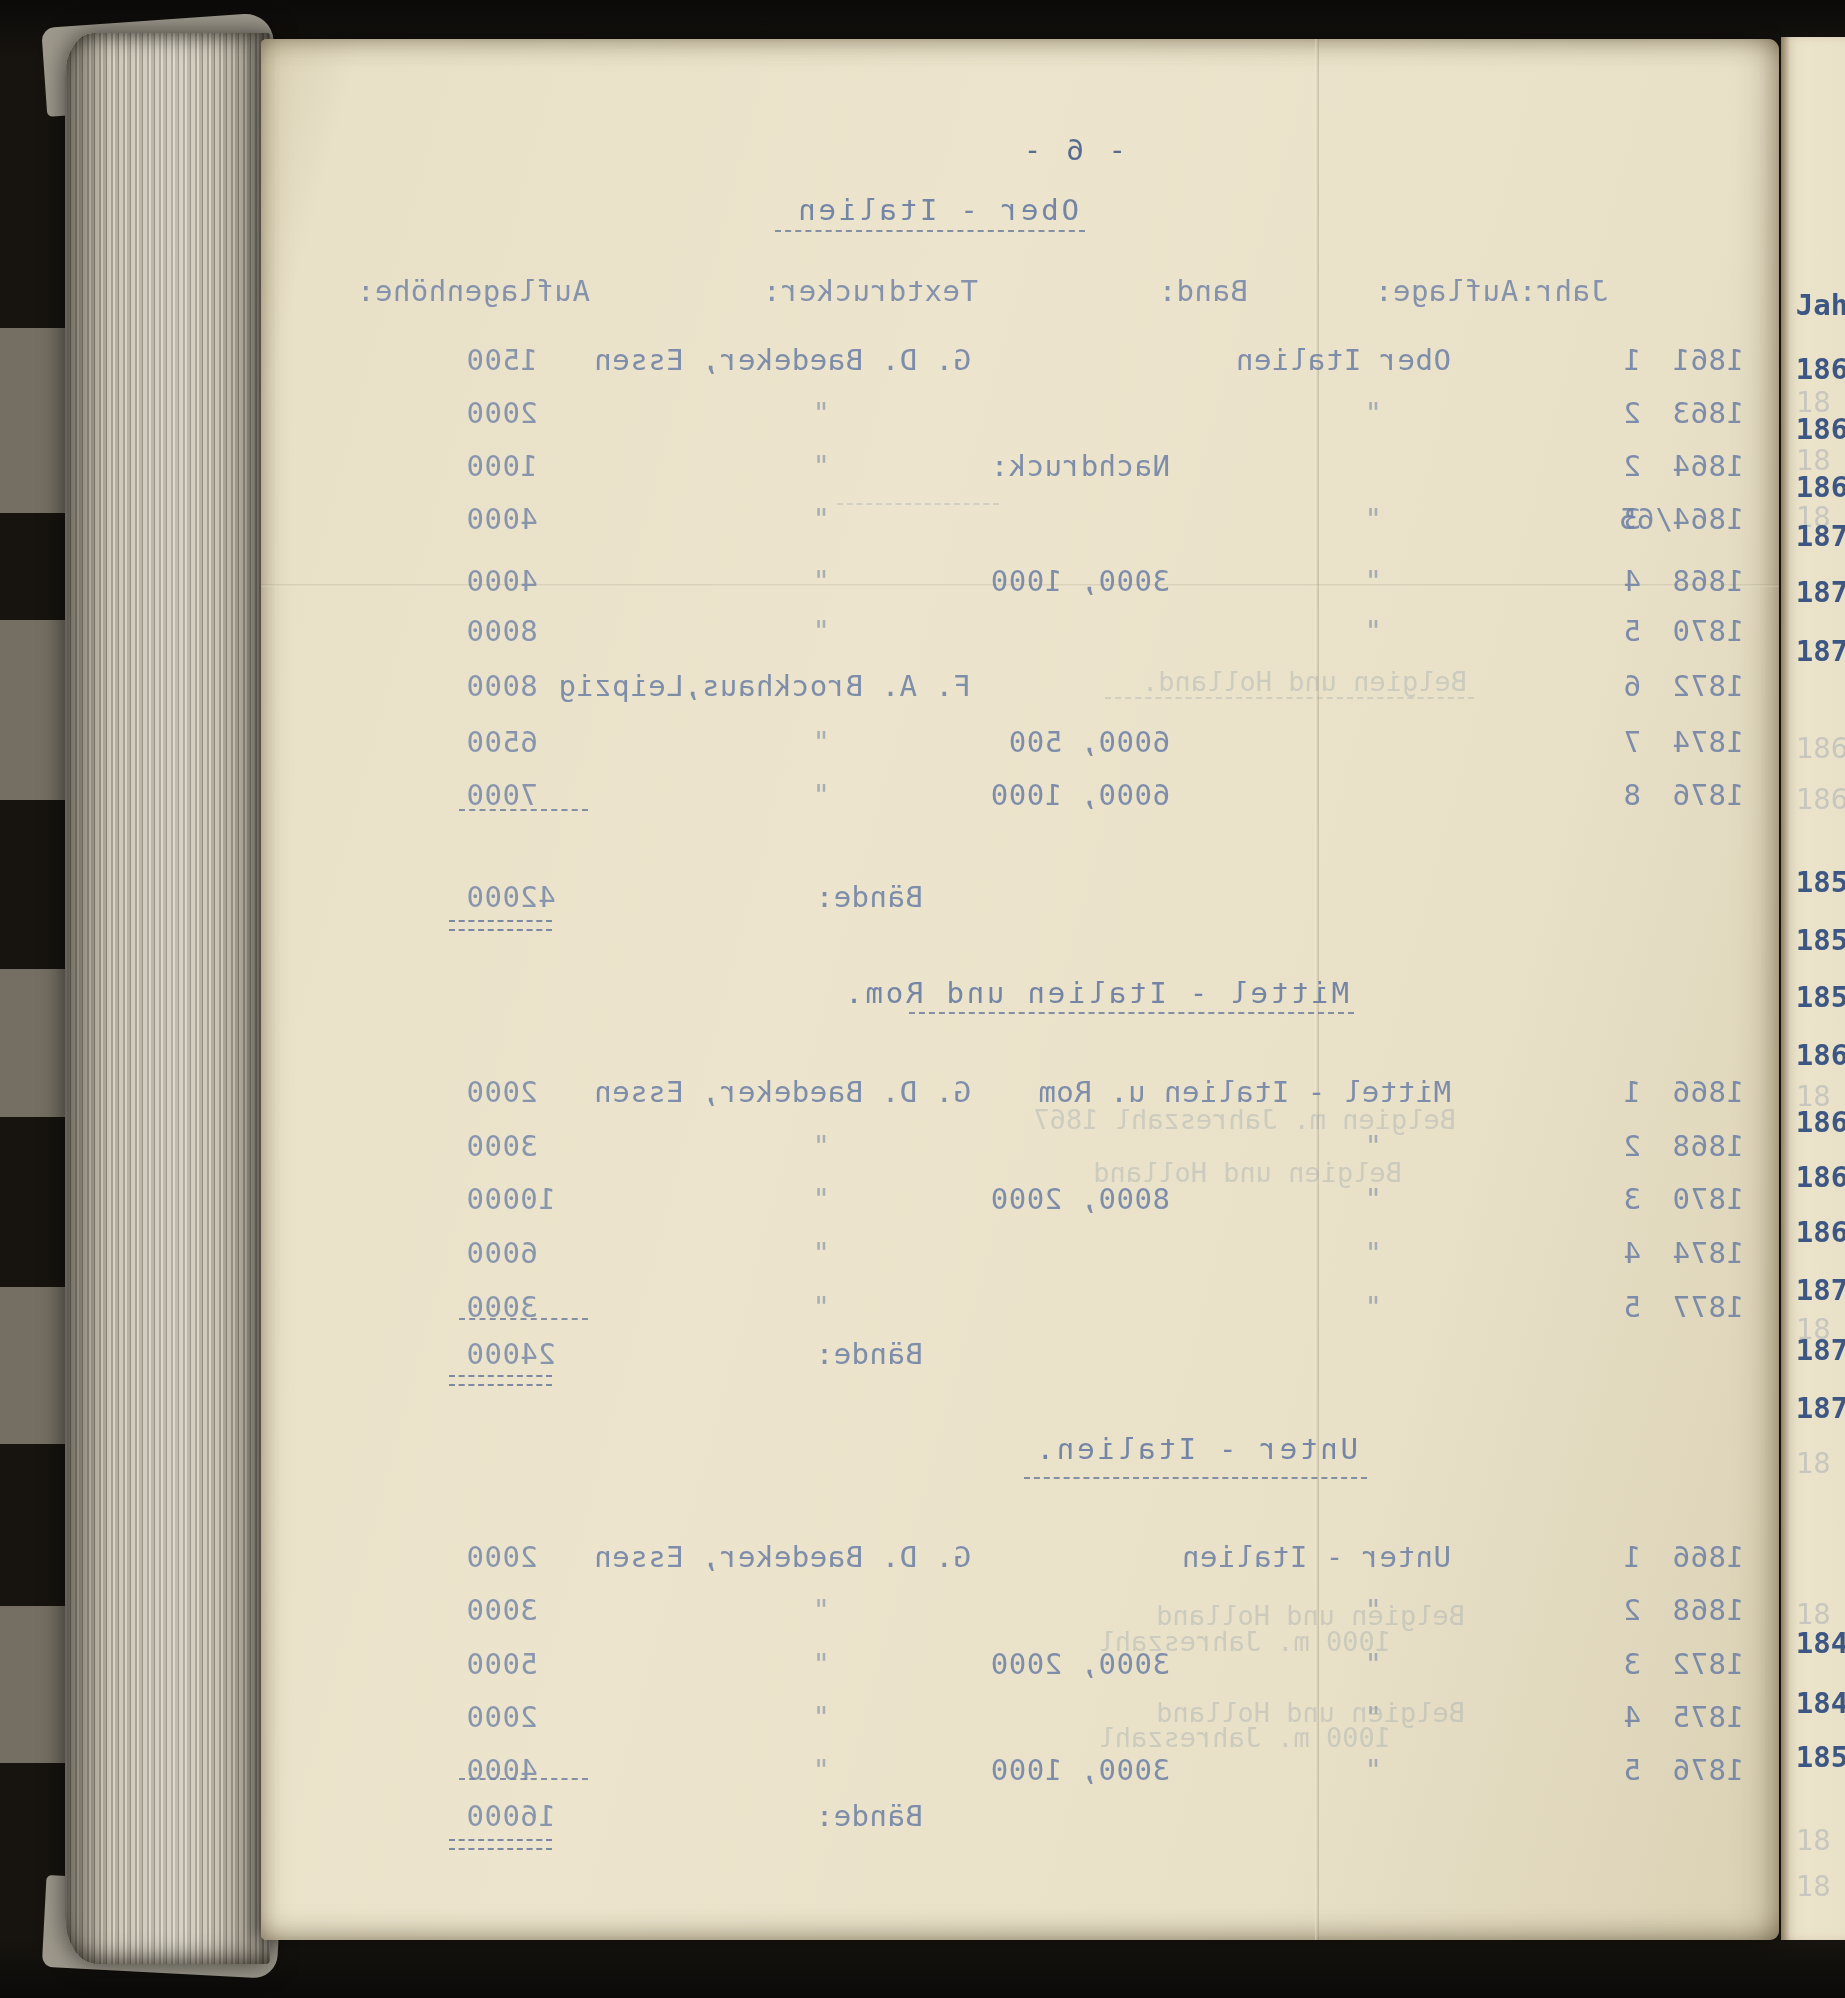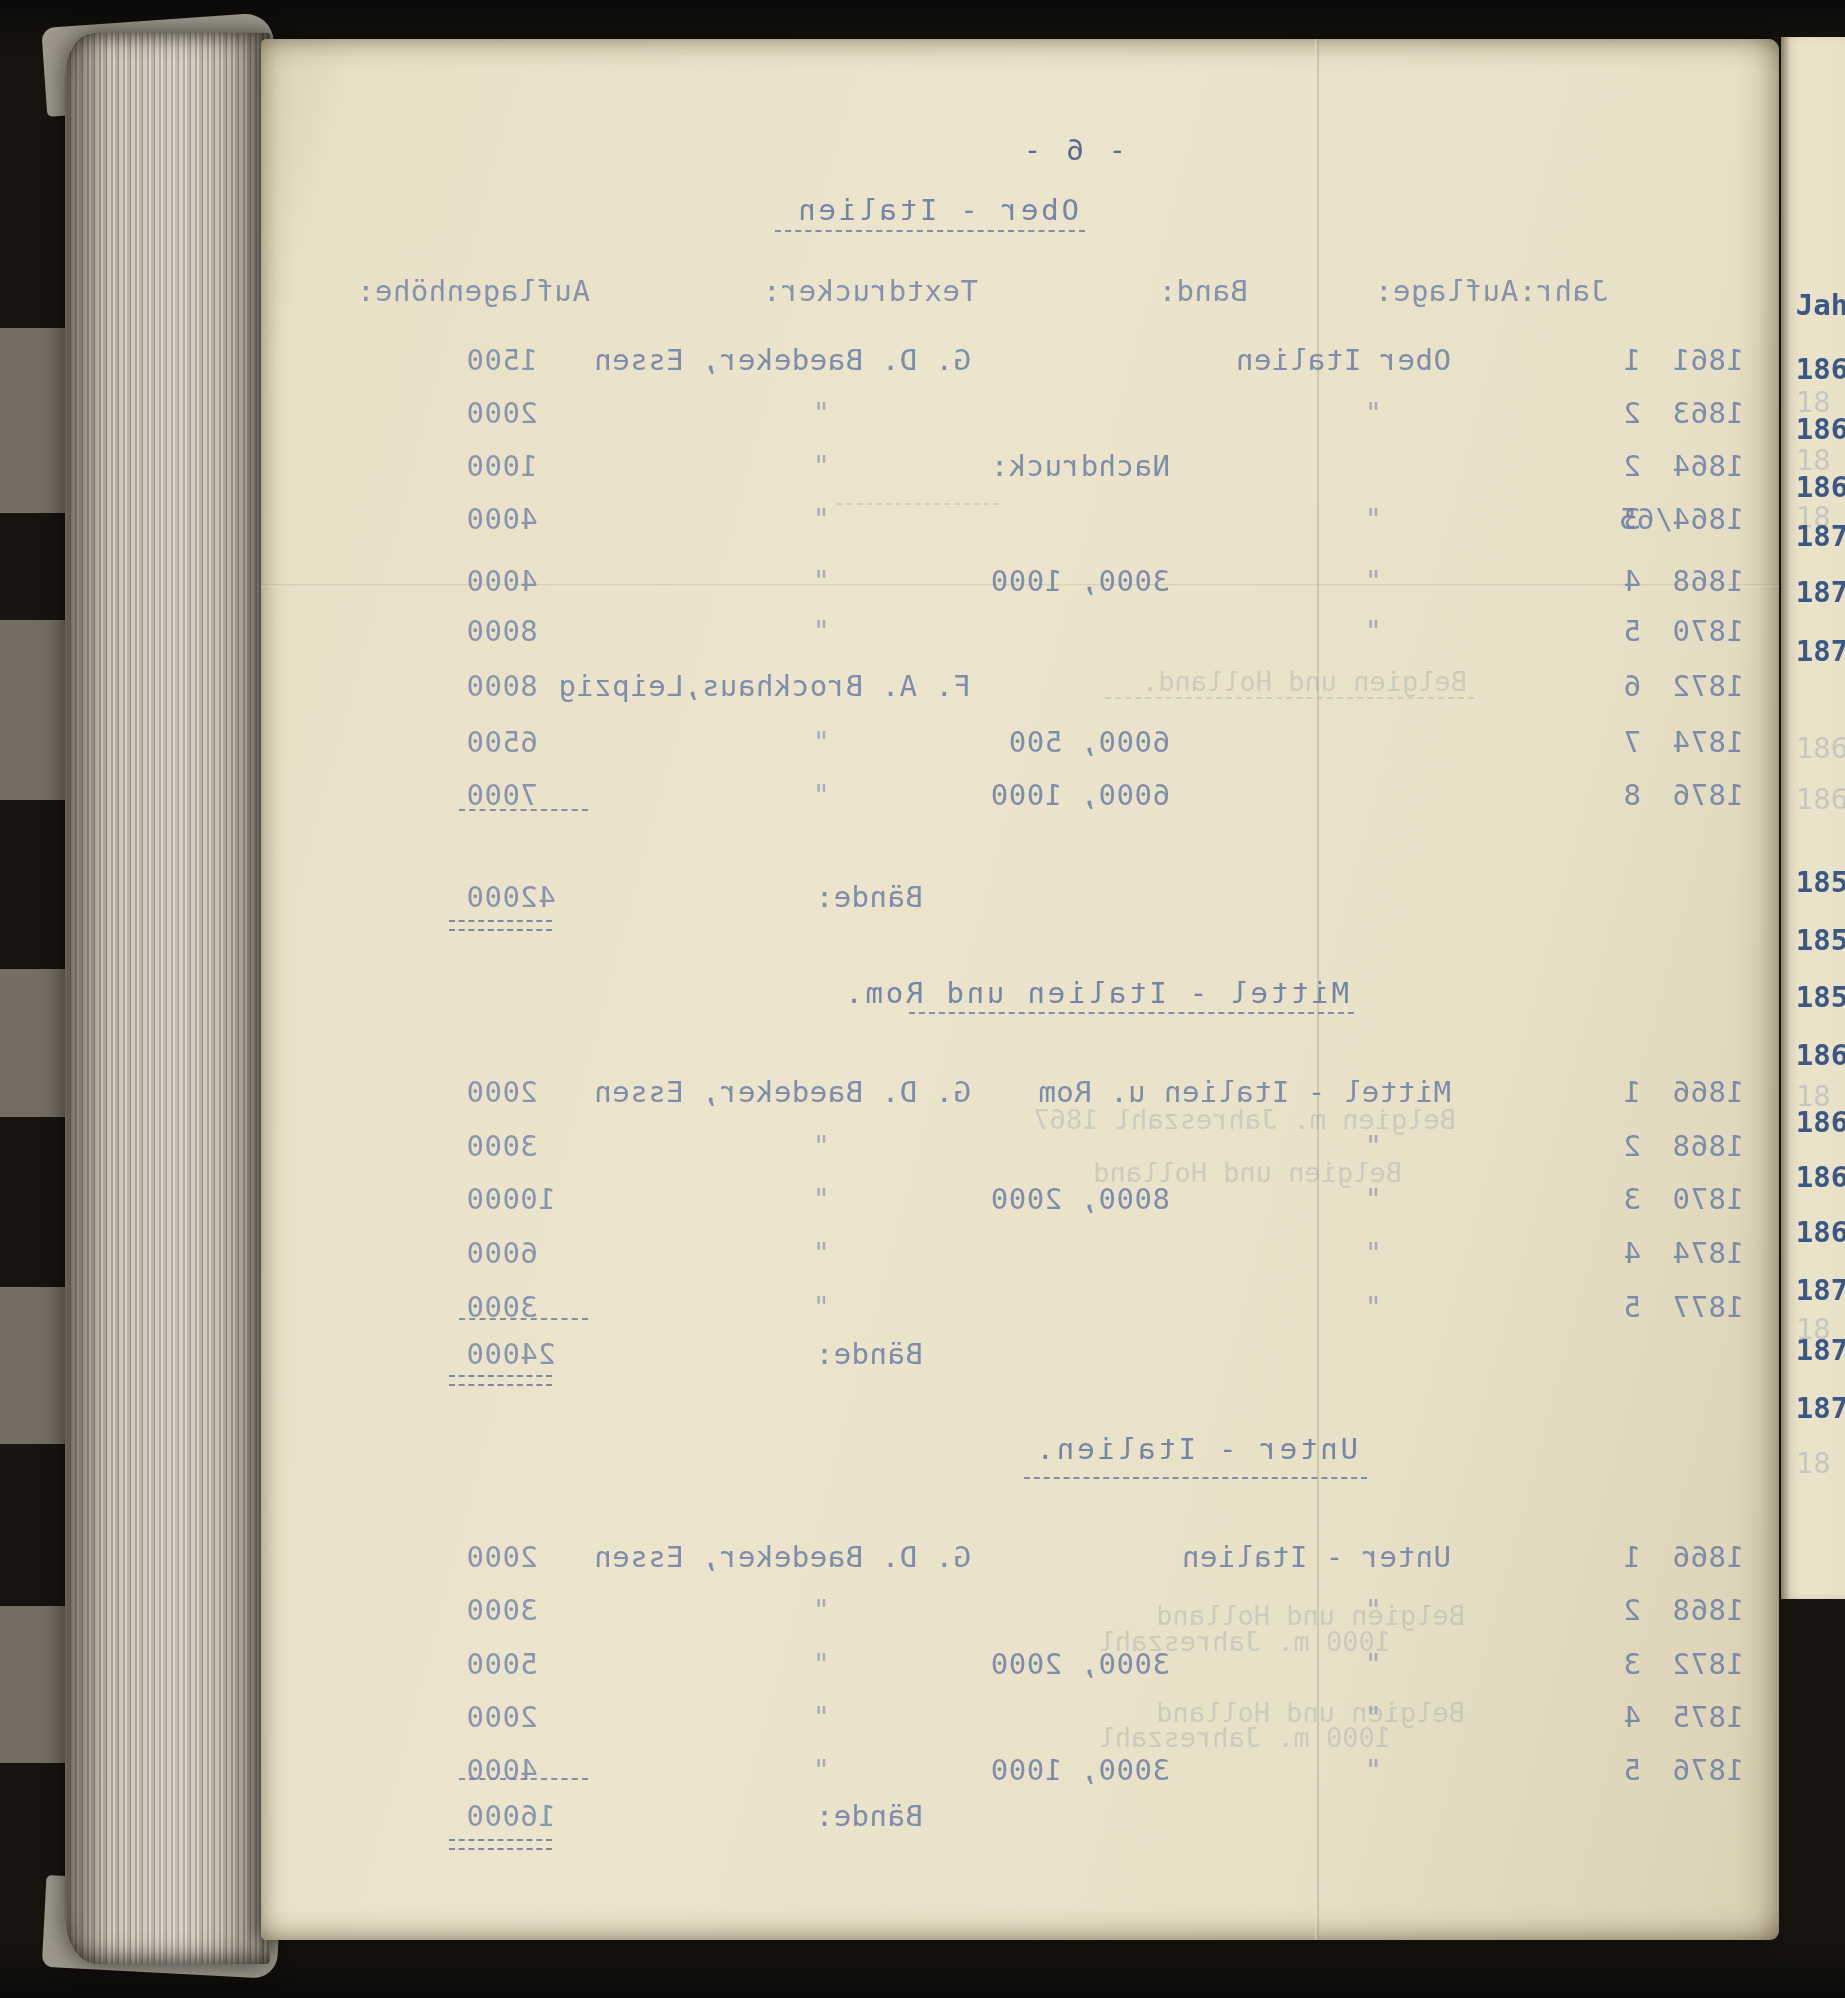--- a/index.html
+++ b/index.html
@@ -34,21 +34,21 @@
   .hdr{opacity:.82;}
   .title{letter-spacing:2.8px;opacity:.9;color:#687ca2;}
   .page-num{color:#51658d;opacity:.95;letter-spacing:3.7px;}
   .menge{text-align:right;opacity:.8;}
   .ditto{opacity:.55;}
   .rule{position:absolute;border-top:2.8px dashed rgba(98,115,150,.75);height:0;}
   .rule2{position:absolute;height:7.4px;border-top:2.8px dashed rgba(98,115,150,.8);border-bottom:2.8px dashed rgba(98,115,150,.8);}
   .ghost{position:absolute;font-size:27px;line-height:1;color:#93a2ab;opacity:.34;white-space:pre;filter:blur(0.6px);}
   .ghost-rule{position:absolute;border-top:2.8px dashed #93a2ab;opacity:.3;height:0;filter:blur(0.5px);}
   
-  .next-page{position:absolute;left:1781px;top:37px;width:65px;height:1562px;
+  .next-page{position:absolute;left:1781px;top:37px;width:65px;height:1903px;
     background:linear-gradient(90deg,#b7ab8d 0,#e7dec6 14%,#ece3cb 40%,#e9e0c8 100%);
     box-shadow:inset 9.2px 0 13px -7.4px rgba(80,65,40,.65);overflow:hidden;}
   .strip-y{position:absolute;left:14.8px;font-size:29px;line-height:1;color:#3d5784;font-weight:bold;white-space:pre;}
   .strip-y.faint{color:#7c8faa;font-weight:normal;opacity:.32;filter:blur(0.5px);}
 </style>
 </head>
 <body>
 
 <div class="scene">
   <div class="cover-blob" style="top:328px;height:185px;"></div>

